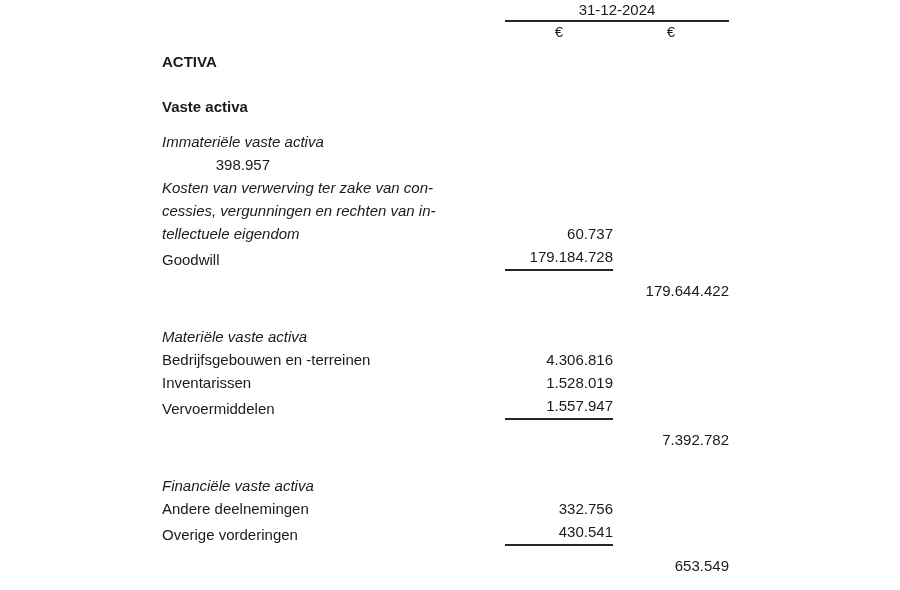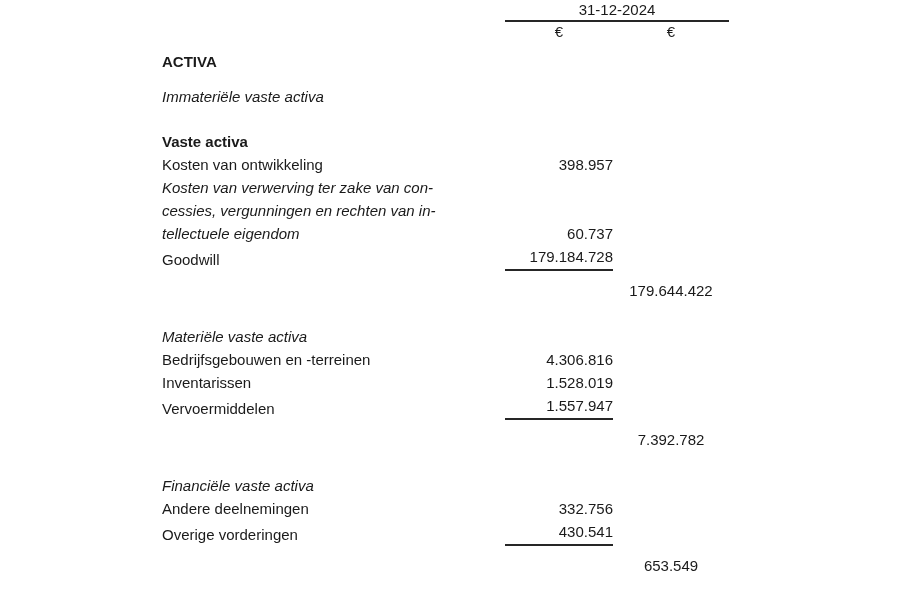--- a/index.html
+++ b/index.html
@@ -18,21 +18,21 @@
   .content {
     position: absolute;
     left: 162px; top: 0;
     width: 567px;
     font-size: 15px;
     line-height: 23px;
   }
   .row { display: flex; align-items: flex-end; }
   .label { width: 343px; }
   .col1 { width: 108px; text-align: right; }
-  .col2 { width: 116px; text-align: center; }
+  .col2 { width: 116px; text-align: right; }
   .bold { font-weight: bold; }
   .italic { font-style: italic; }
   .wrap { white-space: pre-line; font-style: italic; }
 
   
   .header-row { line-height: 19px; }
   .date-cell {
     width: 224px;
     text-align: center;
     border-bottom: 2px solid #262626;
@@ -68,29 +68,28 @@
     <div class="row currency-row">
       <div class="label"></div>
       <div class="col1">€</div>
       <div class="col2">€</div>
     </div>
 
     <div class="row title-row">
       <div class="label bold">ACTIVA</div>
     </div>
 
+    <div class="row section-row">
+      <div class="label bold">Vaste activa</div>
+    </div>
+
     <div class="row group-heading-first">
       <div class="label italic">Immateriële vaste activa</div>
     </div>
-
-    <div class="row section-row">
-      <div class="label bold">Vaste activa</div>
-    </div>
     <div class="row">
-      <div class="label">Kosten van ontwikkeling</div>
       <div class="col1">398.957</div>
     </div>
     <div class="row">
       <div class="label wrap">Kosten van verwerving ter zake van con-
 cessies, vergunningen en rechten van in-
 tellectuele eigendom</div>
       <div class="col1">60.737</div>
     </div>
     <div class="row">
       <div class="label">Goodwill</div>

